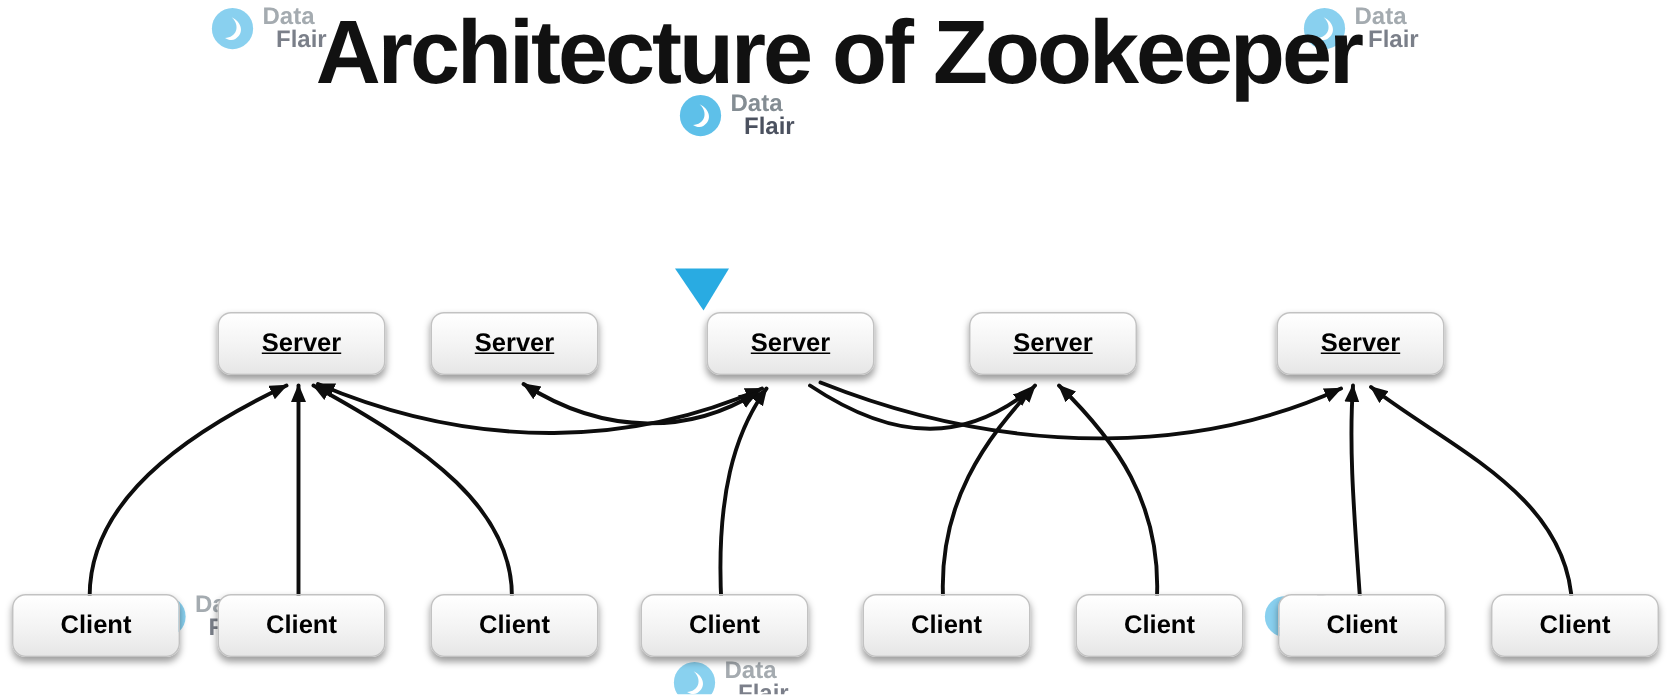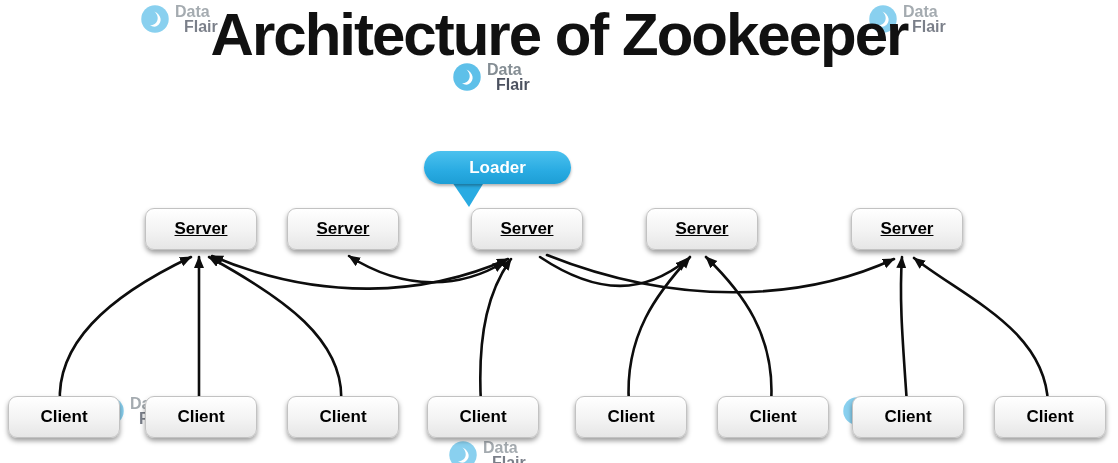--- a/index.html
+++ b/index.html
@@ -130,21 +130,20 @@
 
       <path d="M212,256 C320,302 425,296 508,259" marker-start="url(#ah)" marker-end="url(#ah)"></path>
       <path d="M349,256 C405,292 462,288 504,262" marker-start="url(#ah)" marker-end="url(#ah)"></path>
       <path d="M540,257 C600,297 645,293 687,260" marker-end="url(#ah)"></path>
       <path d="M547,255 C680,308 805,300 894,259" marker-end="url(#ah)"></path>
     </g>
   </svg>
 
   <div class="title">Architecture of Zookeeper</div>
 
-  <div class="loader">Loader</div>
 
   <div class="box server s1">Server</div>
   <div class="box server s2">Server</div>
   <div class="box server s3">Server</div>
   <div class="box server s4">Server</div>
   <div class="box server s5">Server</div>
 
   <div class="box client c1">Client</div>
   <div class="box client c2">Client</div>
   <div class="box client c3">Client</div>

